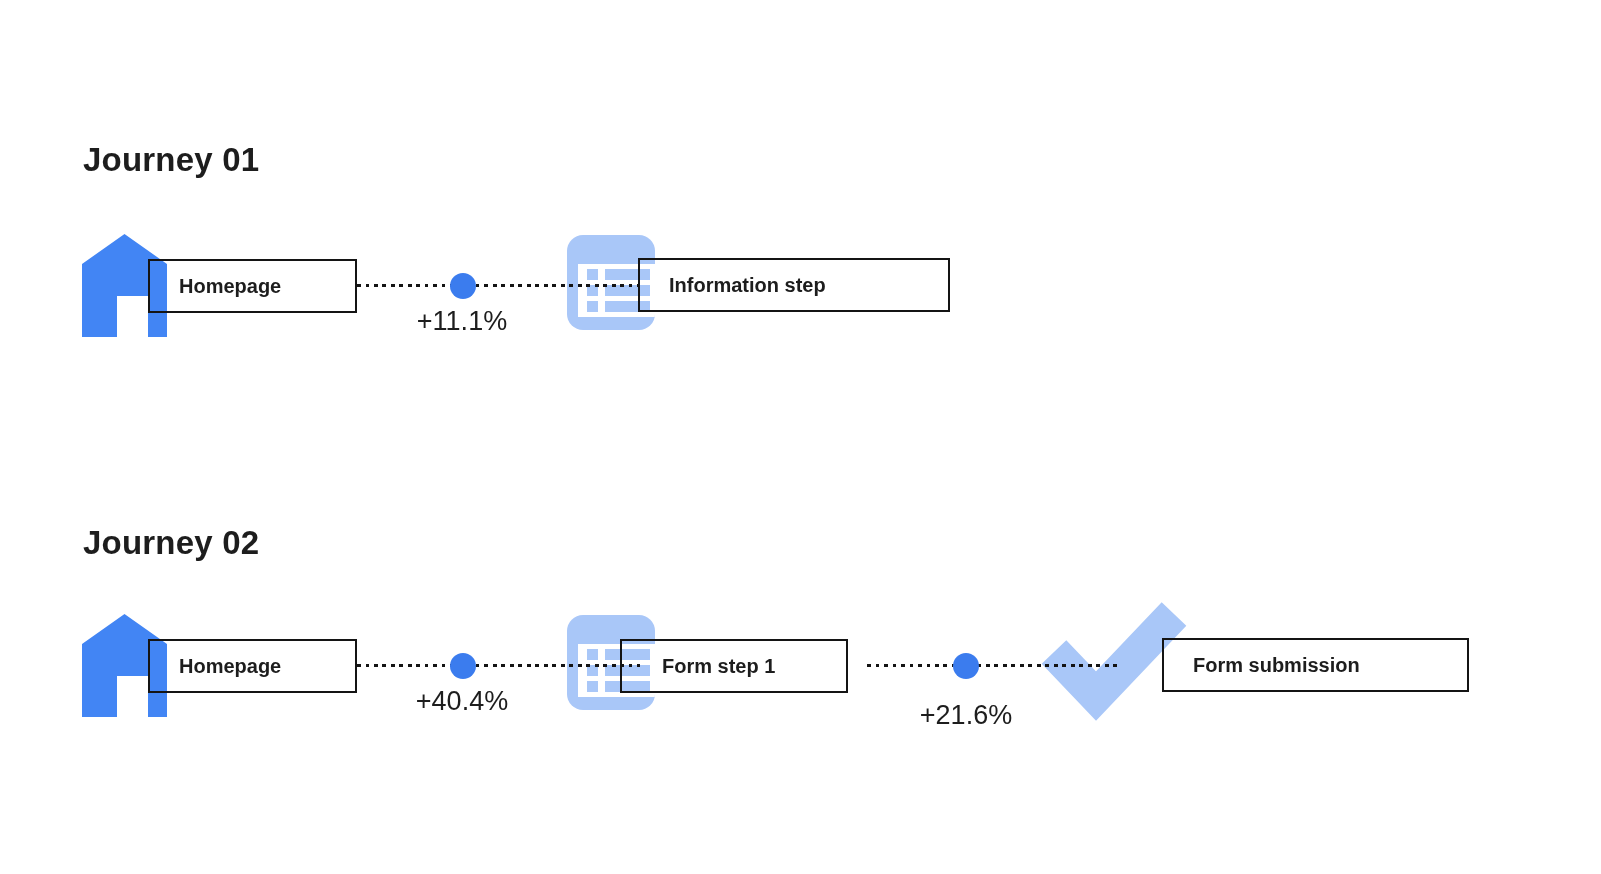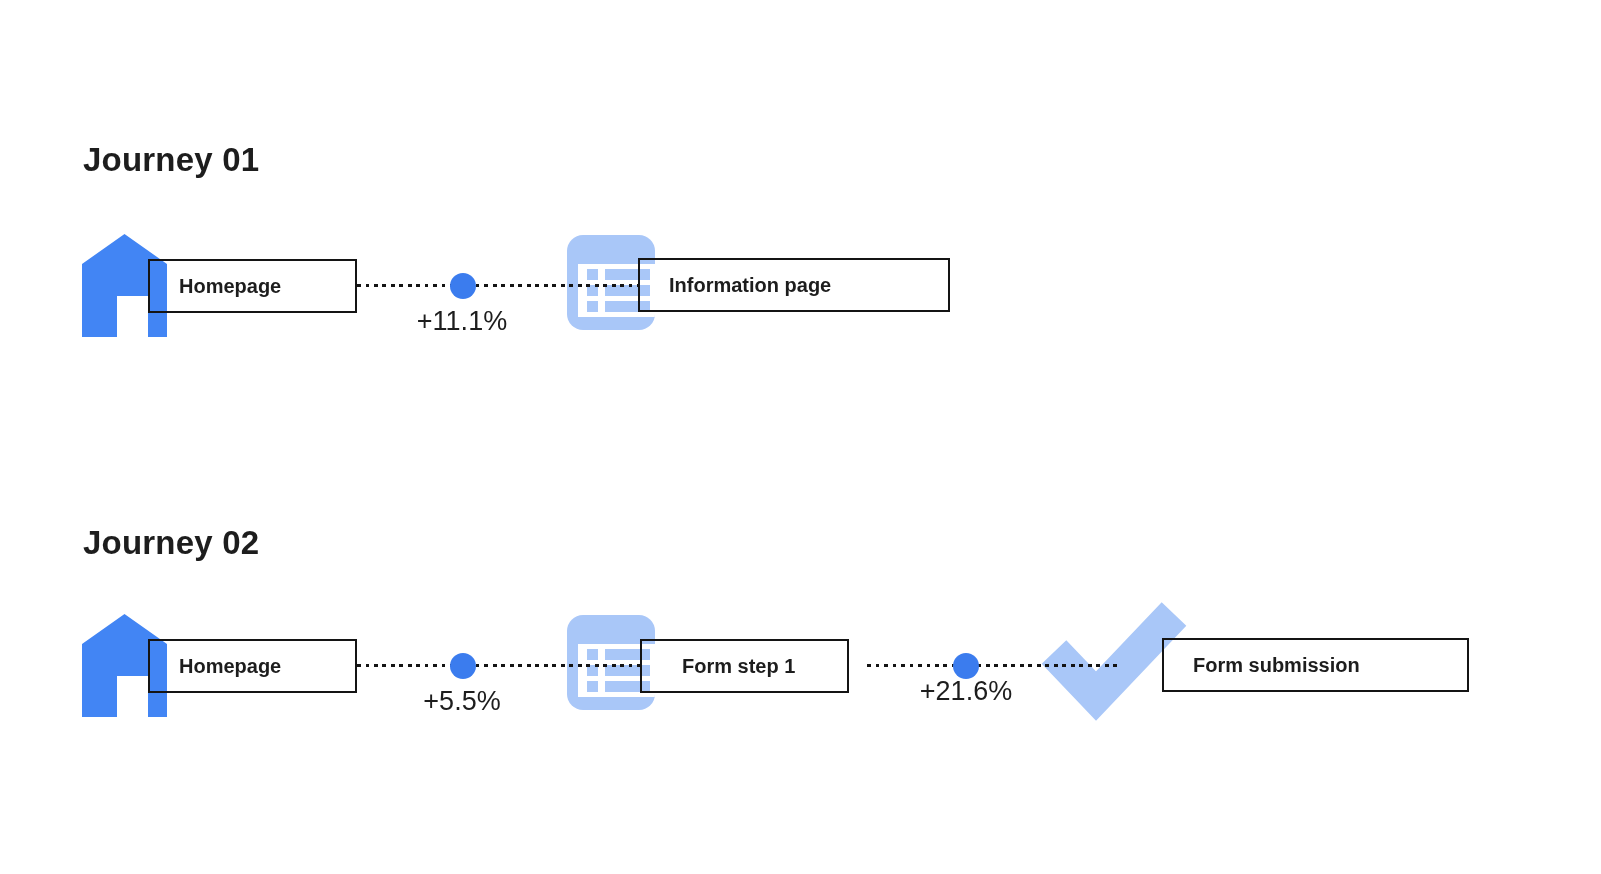--- a/index.html
+++ b/index.html
@@ -116,21 +116,21 @@
           <span class="list-bar"></span>
         </div>
     </div>
   </div>
 
   <div class="dotted-line" style="left:357px;top:284px;width:281px;"></div>
   <div class="transition-dot" style="left:450px;top:273px;"></div>
   <div class="transition-delta" style="left:377px;top:306px;">+11.1%</div>
 
   <div class="step-box" style="left:148px;top:259px;width:209px;">Homepage</div>
-  <div class="step-box" style="left:638px;top:258px;width:312px;">Information page</div>
+  <div class="step-box" style="left:638px;top:258px;width:312px;">Information step</div>
 
   <div class="journey-title" style="left:83px;top:524px;">Journey 02</div>
 
   <div class="icon-abs" style="left:82px;top:614px;width:85px;height:103px;">
     <svg width="85" height="103" viewBox="0 0 85 103">
       <path d="M42.5 0 L85 30 L85 103 L66 103 L66 62 L35 62 L35 103 L0 103 L0 30 Z" fill="#4285F4"></path>
     </svg>
   </div>
 
   <div class="list-icon" style="left:567px;top:615px;">
@@ -151,23 +151,23 @@
   </div>
 
   <div class="icon-abs" style="left:1035px;top:590px;width:160px;height:135px;">
     <svg width="160" height="135" viewBox="0 0 160 135">
       <path d="M19 62 L61 106 L139 24" fill="none" stroke="#A9C7F8" stroke-width="34" stroke-linecap="butt" stroke-linejoin="miter"></path>
     </svg>
   </div>
 
   <div class="dotted-line" style="left:357px;top:664px;width:283px;"></div>
   <div class="transition-dot" style="left:450px;top:653px;"></div>
-  <div class="transition-delta" style="left:377px;top:686px;">+5.5%</div>
+  <div class="transition-delta" style="left:377px;top:686px;">+40.4%</div>
 
   <div class="dotted-line" style="left:867px;top:664px;width:251px;"></div>
   <div class="transition-dot" style="left:953px;top:653px;"></div>
-  <div class="transition-delta" style="left:881px;top:676px;">+21.6%</div>
+  <div class="transition-delta" style="left:881px;top:700px;">+21.6%</div>
 
   <div class="step-box" style="left:148px;top:639px;width:209px;">Homepage</div>
-  <div class="step-box" style="left:640px;top:639px;width:209px;padding-left:40px;">Form step 1</div>
+  <div class="step-box" style="left:620px;top:639px;width:228px;padding-left:40px;">Form step 1</div>
   <div class="step-box" style="left:1118px;top:638px;width:307px;margin-left:44px;">Form submission</div>
 
 </div>
 
 </body></html>

